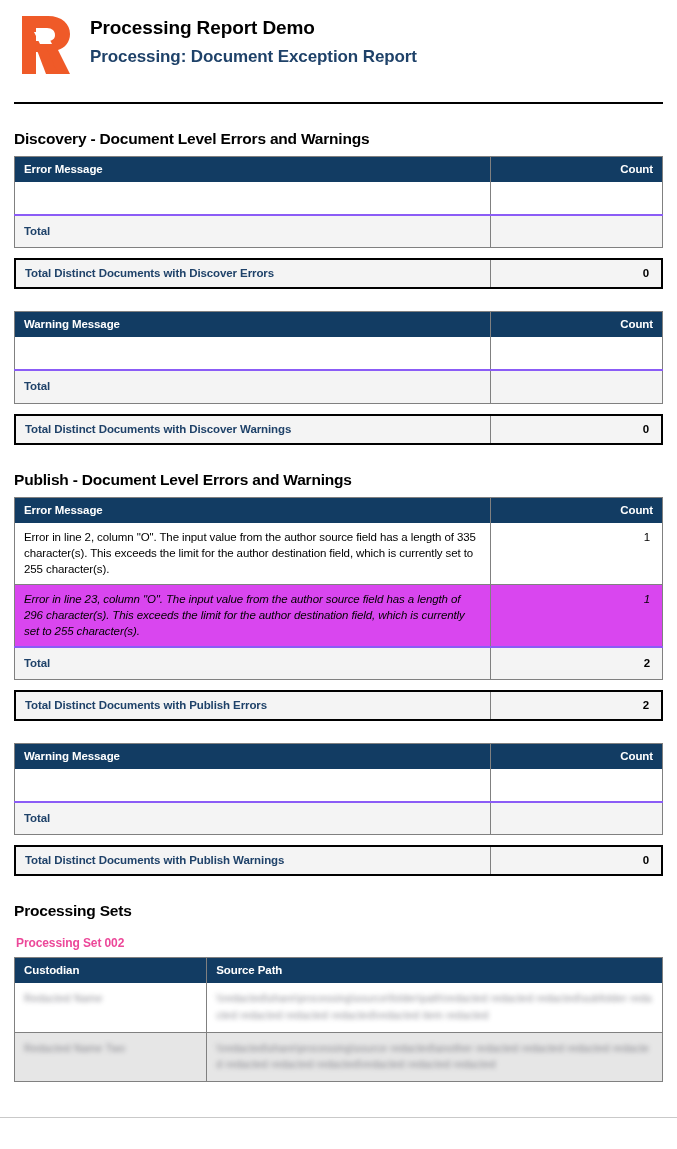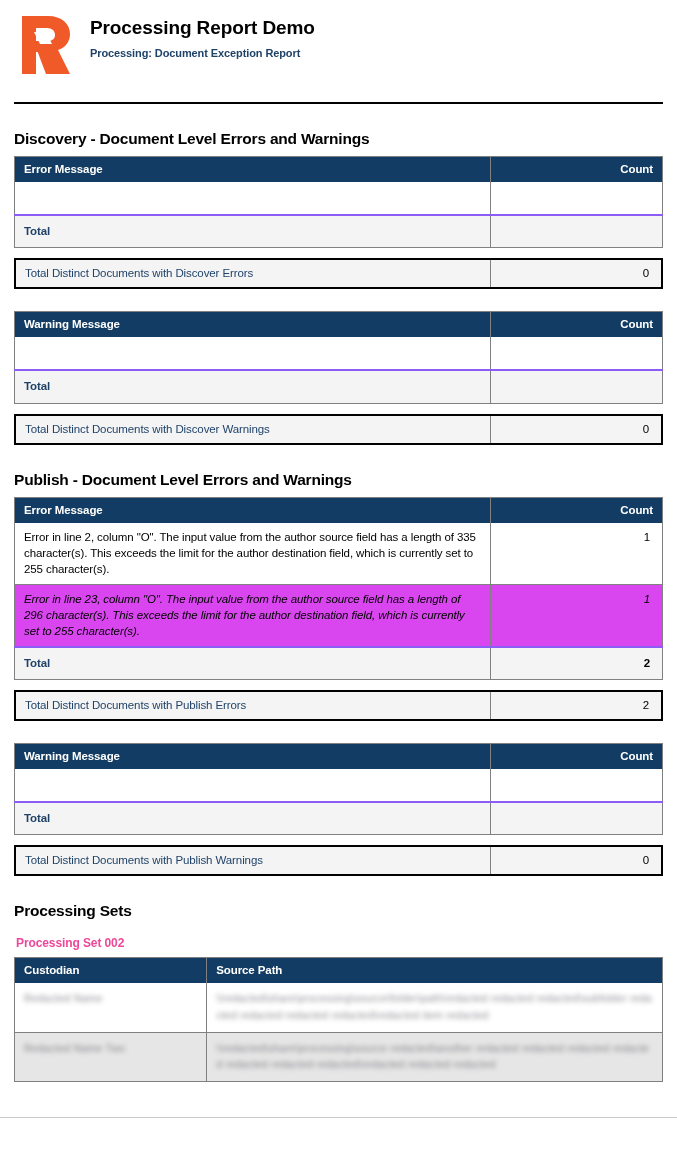--- a/index.html
+++ b/index.html
@@ -33,21 +33,21 @@
     padding-top: 4px;
   }
   .report-title {
     font-size: 19px;
     font-weight: bold;
     color: #000000;
     line-height: 1.25;
     letter-spacing: -0.1px;
   }
   .report-subtitle {
-    font-size: 11px;
+    font-size: 17px;
     font-weight: bold;
     color: #1f4269;
     line-height: 1.3;
     margin-top: 6px;
     letter-spacing: -0.1px;
   }
   .header-rule {
     border: 0;
     border-top: 2px solid #000000;
     margin: 26px 14px 0 14px;
@@ -138,21 +138,21 @@
   .summary-box {
     width: 649px;
     margin: 10px 0 0 14px;
     border-collapse: collapse;
     table-layout: fixed;
     border: 2px solid #000000;
     background: #f4f4f4;
   }
   .summary-box td {
     font-size: 11.5px;
-    font-weight: normal;
+    font-weight: bold;
     color: #1f4269;
     padding: 7px 9px 8px 9px;
     letter-spacing: -0.1px;
   }
   .summary-box td.summary-label {
     border-right: 1px solid #808080;
   }
   .summary-box td.summary-value {
     text-align: right;
     color: #000000;

